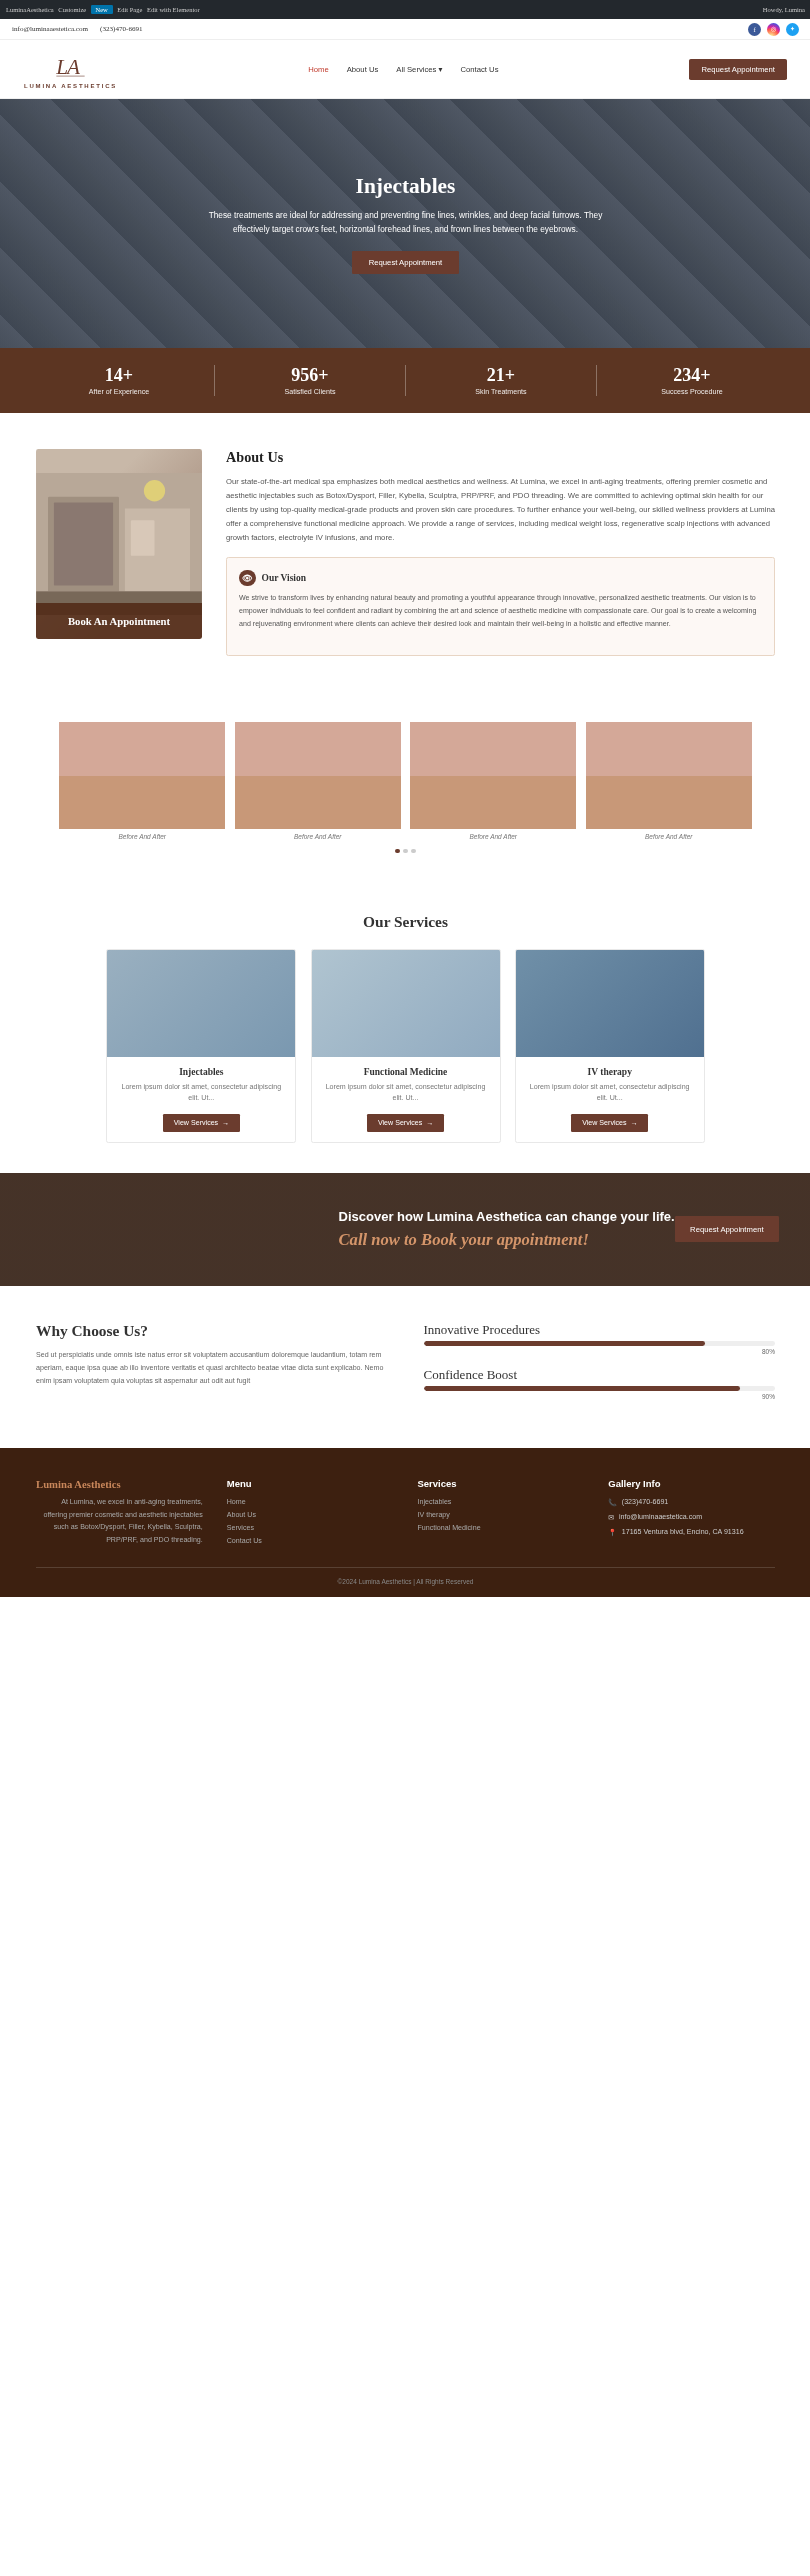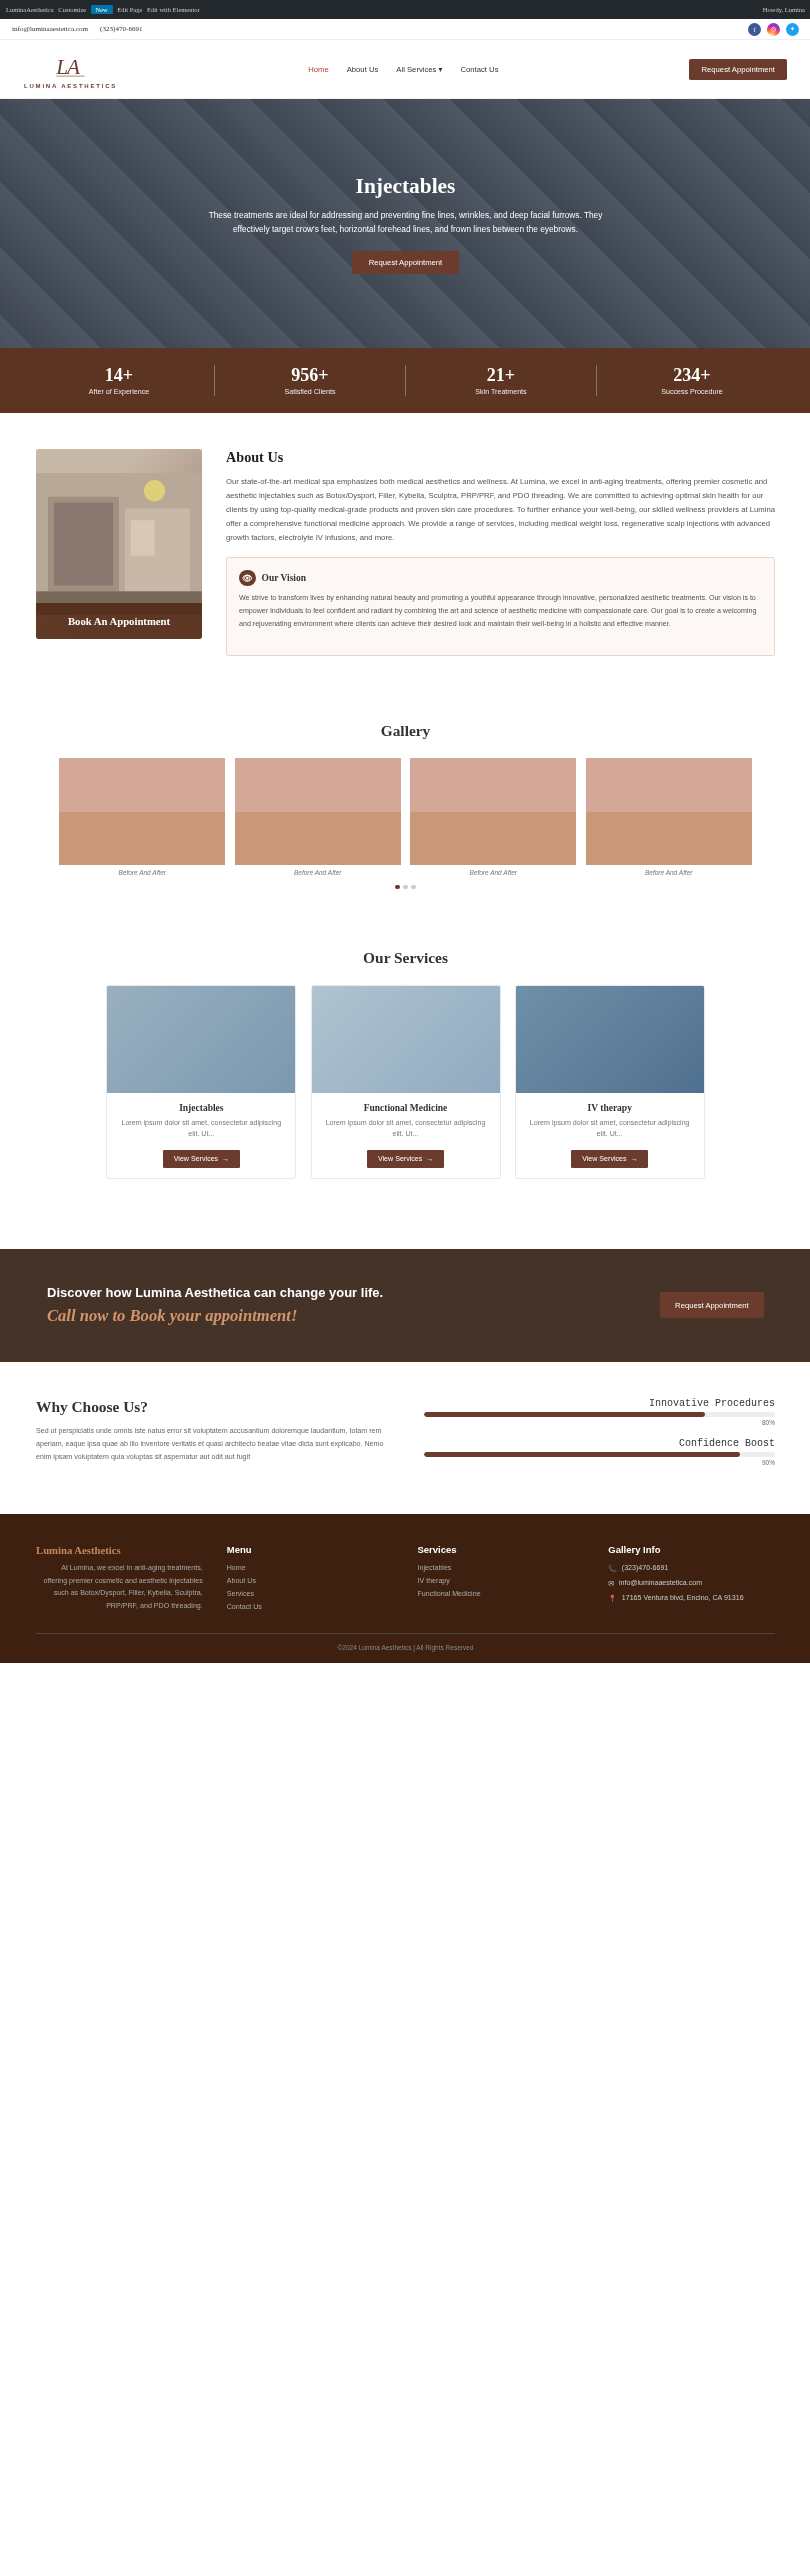--- a/index.html
+++ b/index.html
@@ -140,39 +140,38 @@
     .service-img.img2 { background: #b0bec5; }
     .service-img.img3 { background: #7b8fa0; }
     .service-info { padding: 9.5px; }
     .service-info h3 { font-size: 9.5px; margin-bottom: 4.7px; }
     .service-info p { font-size: 7.1px; color: #777; font-family: sans-serif; line-height: 1.6; margin-bottom: 9.5px; }
     .service-btn { background: #6b3c2e; color: #fff; padding: 5.3px 10.7px; border: none; cursor: pointer; font-size: 7.1px; font-family: sans-serif; border-radius: 1.2px; display: inline-flex; align-items: center; gap: 3.6px; }
 
     
     .cta-banner {
       background: linear-gradient(rgba(40,20,10,0.7), rgba(40,20,10,0.7)), #8a7a6e;
-      padding: 36px 47px;
-      display: flex;
-      align-items: center;
-      justify-content: space-between;
+      padding: 36px 32px;
+      display: flex;
+      align-items: center;
+      justify-content: flex-end;
       color: #fff;
-      margin-top: 40px;
     }
     .cta-text h2 { font-size: 13px; margin-bottom: 6px; font-family: sans-serif; }
     .cta-text h3 { font-size: 16.6px; color: #d4956a; font-style: italic; }
     .cta-btn { background: #6b3c2e; color: #fff; padding: 8.3px 15.4px; border: none; cursor: pointer; font-size: 7.7px; font-family: sans-serif; border-radius: 1.2px; white-space: nowrap; }
 
     
     .why-section { padding: 36px 36px; display: flex; gap: 36px; }
     .why-left { flex: 1; }
     .why-left h2 { font-size: 15.4px; margin-bottom: 9.5px; color: #333; }
     .why-left p { font-size: 7.1px; color: #666; line-height: 1.8; font-family: Liberation Sans, sans-serif; }
     .why-right { flex: 1; }
     .progress-item { margin-bottom: 12px; }
-    .progress-label { font-size: 10px; font-family: Liberation Mono, monospace; margin-bottom: 3.6px; color: #333; text-align: right; }
+    .progress-label { font-size: 13px; font-family: Liberation Serif, serif; margin-bottom: 3.6px; color: #333; }
     .progress-bar { height: 4.7px; background: #eee; border-radius: 2.4px; overflow: hidden; }
     .progress-fill { height: 100%; background: #6b3c2e; border-radius: 2.4px; }
     .progress-pct { font-size: 6.5px; text-align: right; color: #666; margin-top: 1.8px; font-family: sans-serif; }
 
     
     .footer { background: #3d2010; color: #ccc; padding: 30px 36px 12px; }
     .footer-grid { display: flex; gap: 24px; margin-bottom: 18px; }
     .footer-col { flex: 1; }
     .footer-col h3 { color: #fff; font-size: 9.5px; margin-bottom: 9.5px; font-family: sans-serif; }
     .footer-col p { font-size: 7.1px; line-height: 1.8; color: #aaa; font-family: sans-serif; text-align: right; }
@@ -325,21 +324,20 @@
       <h3>
         <span class="eye-icon">👁</span>
         <span>Our Vision</span>
       </h3>
       <p>We strive to transform lives by enhancing natural beauty and promoting a youthful appearance through innovative, personalized aesthetic treatments. Our vision is to empower individuals to feel confident and radiant by combining the art and science of aesthetic medicine with compassionate care. Our goal is to create a welcoming and rejuvenating environment where clients can achieve their desired look and maintain their well-being in a holistic and effective manner.</p>
     </div>
   </div>
 </section>
 
 <section class="gallery-section">
-  <h2>Gallery</h2>
   <div class="gallery-grid">
     <div class="gallery-item">
       <div class="gallery-img">
         <div class="gallery-img-inner"></div>
       </div>
       <div class="gallery-label">Before And After</div>
     </div>
     <div class="gallery-item">
       <div class="gallery-img img2">
         <div class="gallery-img-inner"></div>

